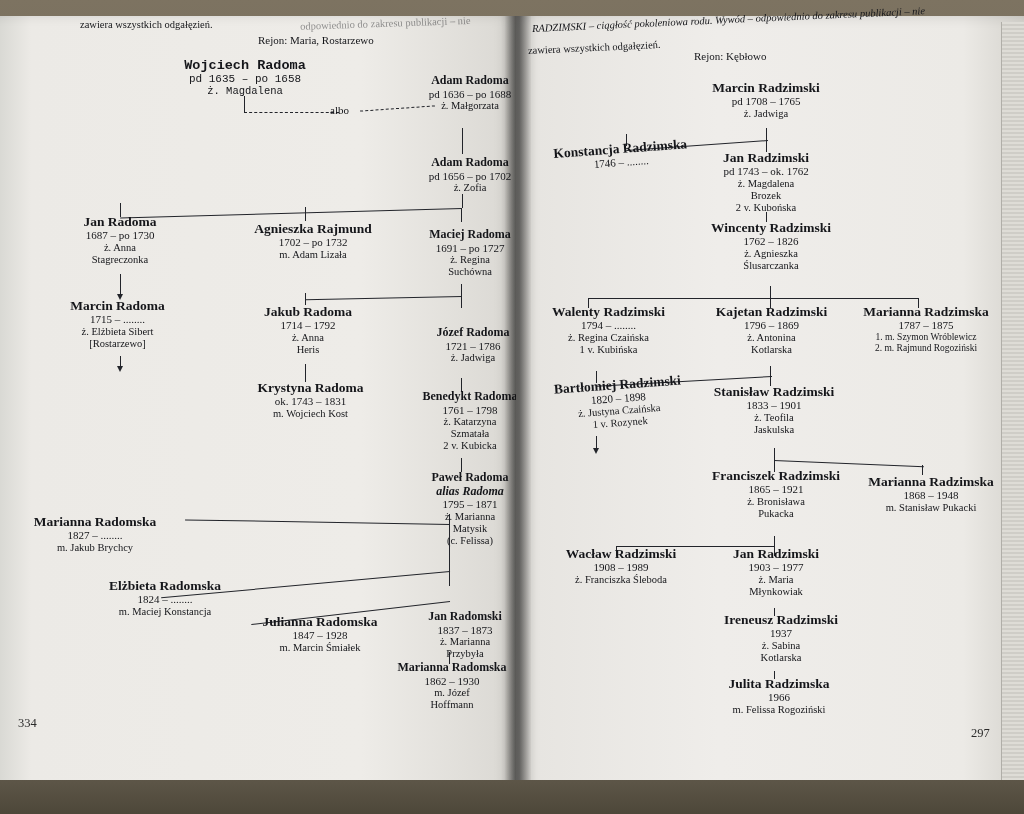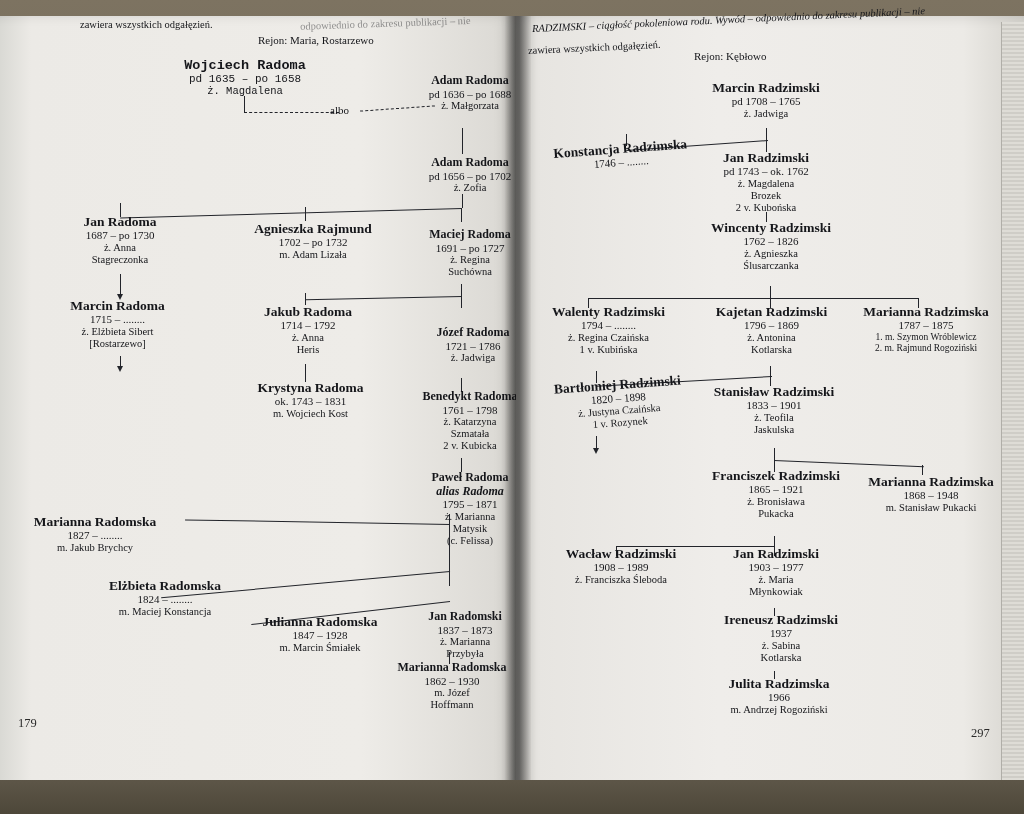--- a/index.html
+++ b/index.html
@@ -223,21 +223,21 @@
       </div>
 
       <div class="ln vl" style="left:449px;top:636px;height:12px;"></div>
       <div class="n" style="left:372px;top:645px;width:160px;">
         <div class="name sm">Marianna Radomska</div>
         <div class="dates xs">1862 – 1930</div>
         <div class="sp" style="white-space:pre-line;text-align:center;">m. Józef
 Hoffmann</div>
       </div>
 
-      <div class="folio" style="left:18px;top:700px;">179</div>
+      <div class="folio" style="left:18px;top:700px;">334</div>
     </div>
 
     <div class="leaf right">
 
       <div class="hdr skewR" style="left:16px;top:6px;width:465px;font-style:italic;">RADZIMSKI – ciągłość pokoleniowa rodu. Wywód – odpowiednio do zakresu publikacji – nie</div>
       <div class="hdr skewR" style="left:12px;top:28px;width:260px;">zawiera wszystkich odgałęzień.</div>
       <div class="rejon" style="left:178px;top:34px;">Rejon: Kębłowo</div>
 
       <div class="n" style="left:150px;top:64px;width:200px;">
         <div class="name nm">Marcin Radzimski</div>
@@ -363,21 +363,21 @@
         <div class="dates">1937</div>
         <div class="sp" style="white-space:pre-line;">ż. Sabina
 Kotlarska</div>
       </div>
 
       <div class="ln vl" style="left:258px;top:655px;height:8px;"></div>
 
       <div class="n" style="left:168px;top:660px;width:190px;">
         <div class="name nm">Julita Radzimska</div>
         <div class="dates">1966</div>
-        <div class="sp">m. Andrzej Rogoziński</div>
+        <div class="sp">m. Felissa Rogoziński</div>
       </div>
 
       <div class="folio" style="left:455px;top:710px;">297</div>
       <div class="edges"></div>
     </div>
 
     <div class="gutter"></div>
   </div>
   <div class="bottomshadow"></div>
   <div class="tablehint"></div>

